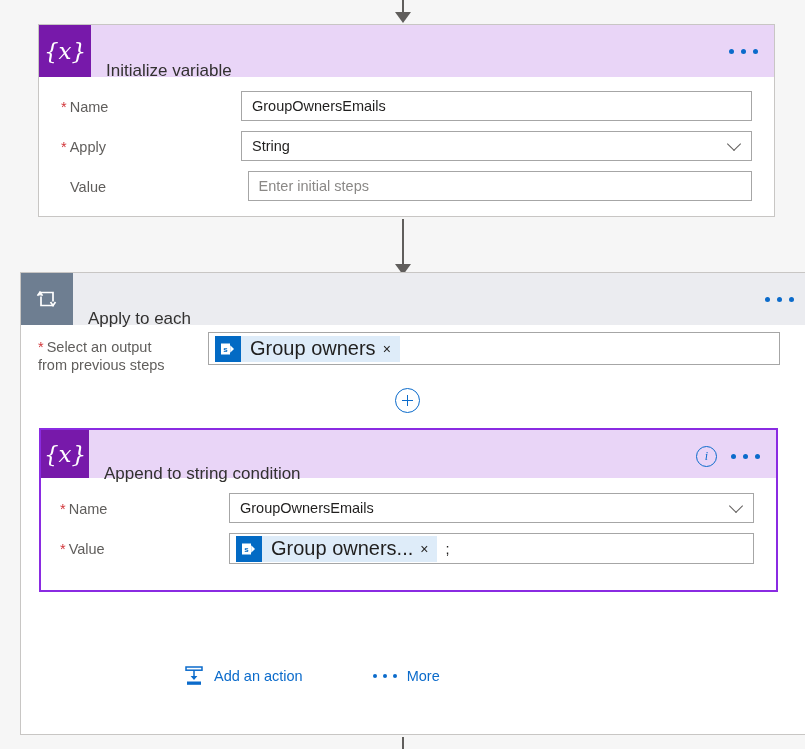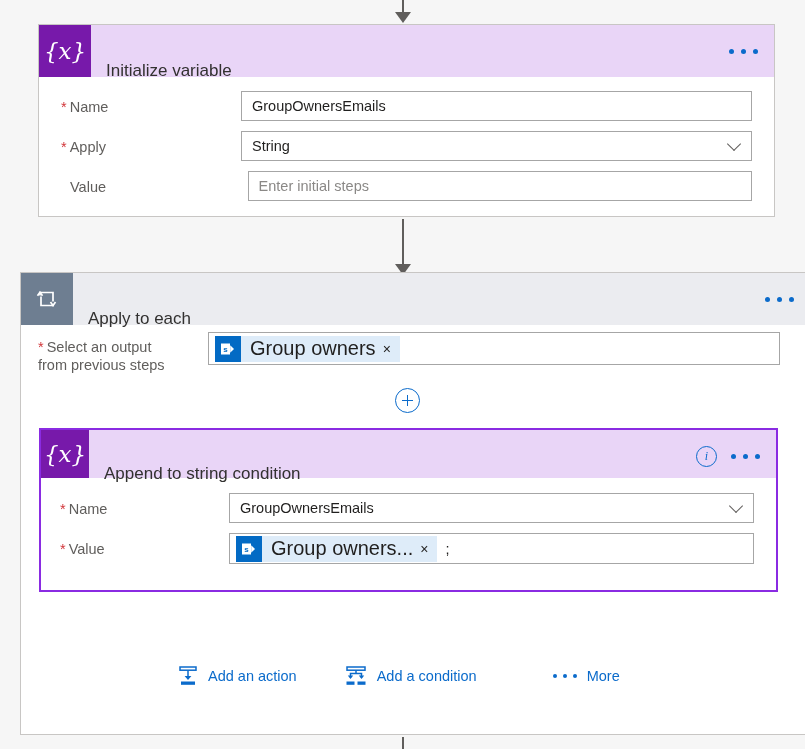--- a/index.html
+++ b/index.html
@@ -404,48 +404,33 @@
             </svg>
           </span>
           <span class="chip-label">Group owners...</span>
           <span class="chip-x">×</span>
         </span>
         <span class="chip-tail">;</span>
       </div>
     </div>
   </div>
 
-  <div class="footer-actions" style="left:156px; top:392px;">
+  <div class="footer-actions" style="left:162px; top:392px;gap:23px;">
     <div class="action-link" style="margin-right:47px;">
       <span class="glyph">
         <svg width="22" height="22" viewBox="0 0 22 22">
           <rect x="3" y="2" width="16" height="3.2" fill="none" stroke="#0b6bcb" stroke-width="1.5"></rect>
           <line x1="11" y1="5.2" x2="11" y2="14" stroke="#0b6bcb" stroke-width="1.5"></line>
           <path d="M7.6 11 L11 15 L14.4 11 Z" fill="#0b6bcb"></path>
           <rect x="4" y="16.5" width="14" height="3.3" fill="#0b6bcb"></rect>
         </svg>
       </span>
       <span>Add an action</span>
     </div>
 
-    <div class="action-link" style="margin-right:76px;">
-      <span class="glyph">
-        <svg width="24" height="22" viewBox="0 0 24 22">
-          <rect x="3" y="2" width="18" height="3.2" fill="none" stroke="#0b6bcb" stroke-width="1.5"></rect>
-          <line x1="12" y1="5.2" x2="12" y2="8.5" stroke="#0b6bcb" stroke-width="1.5"></line>
-          <path d="M12 8.5 H6.5 V13" fill="none" stroke="#0b6bcb" stroke-width="1.5"></path>
-          <path d="M12 8.5 H17.5 V13" fill="none" stroke="#0b6bcb" stroke-width="1.5"></path>
-          <path d="M3.8 10.5 L6.5 14 L9.2 10.5 Z" fill="#0b6bcb"></path>
-          <path d="M14.8 10.5 L17.5 14 L20.2 10.5 Z" fill="#0b6bcb"></path>
-          <rect x="2.5" y="16.5" width="8" height="3.3" fill="#0b6bcb"></rect>
-          <rect x="13.5" y="16.5" width="8" height="3.3" fill="#0b6bcb"></rect>
-        </svg>
-      </span>
-      <span>Add a condition</span>
-    </div>
 
     <div class="action-link">
       <span class="more-dots">
         <span></span>
           <span></span>
           <span></span>
       </span>
       <span>More</span>
     </div>
   </div>

